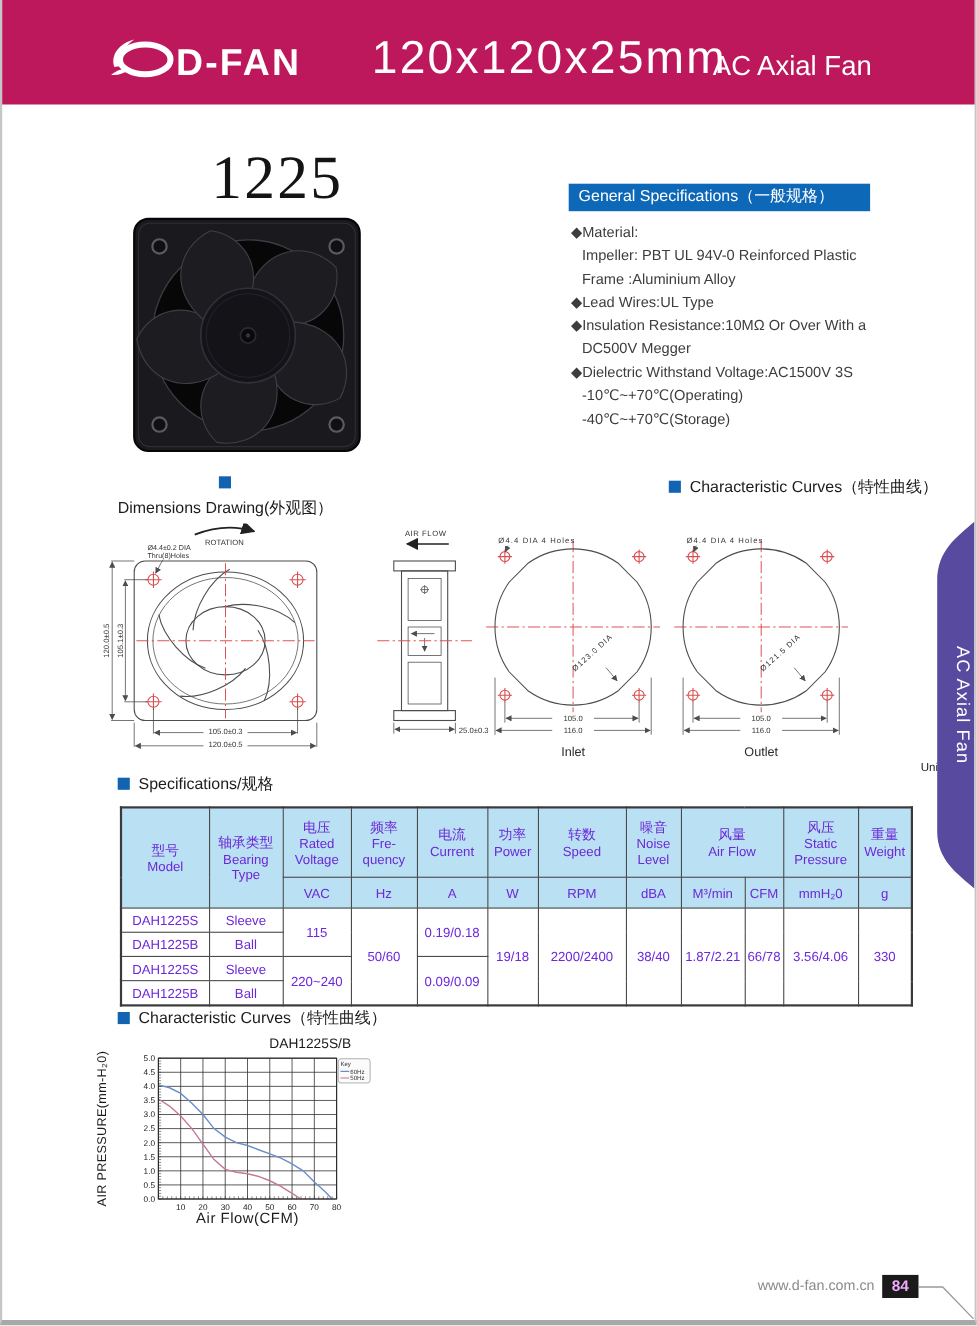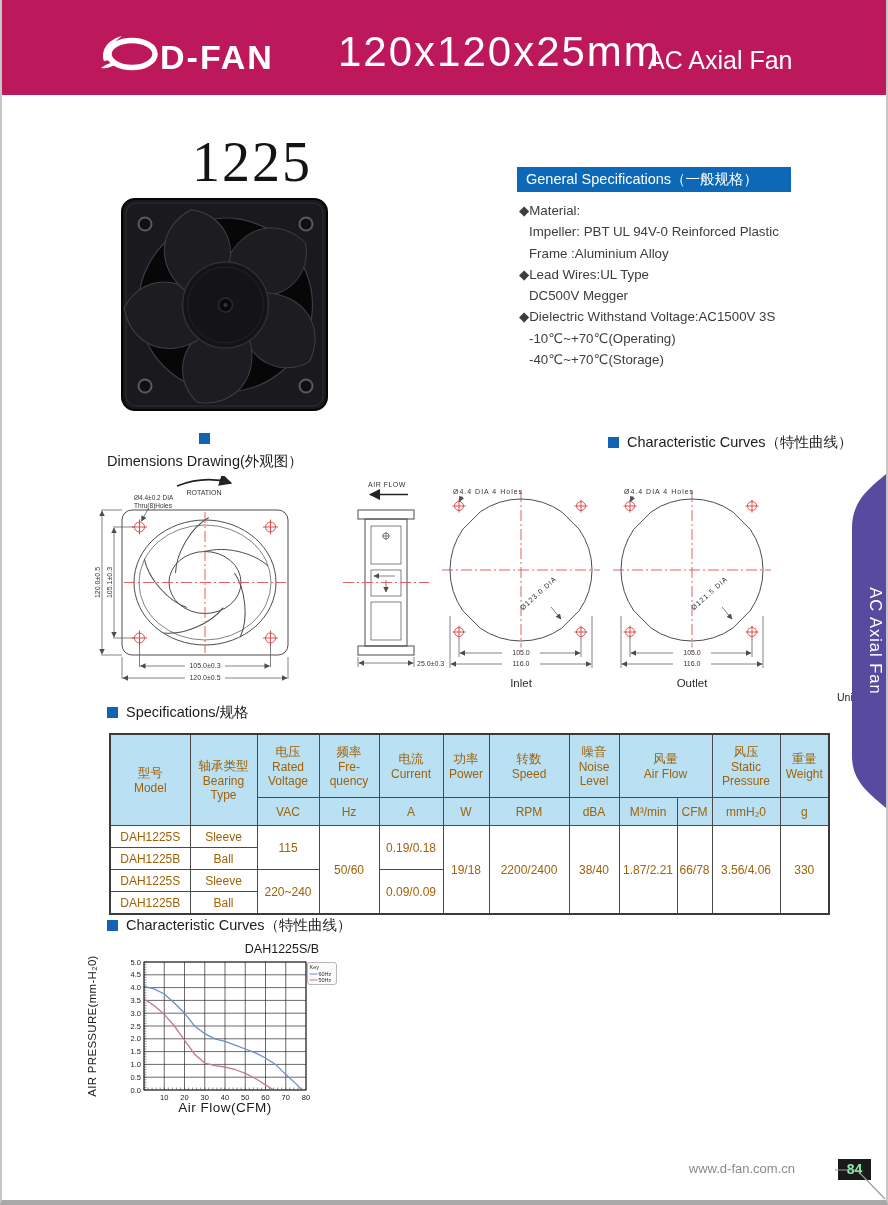--- a/index.html
+++ b/index.html
@@ -19,38 +19,38 @@
          font-size:14.5px;line-height:25px;padding-left:9px;box-sizing:border-box;}
   .gslist{position:absolute;left:517px;top:200px;width:320px;color:#3d3d3d;font-size:13.3px;}
   .gsline{line-height:21.3px;white-space:pre;}
   .gsline.ind{padding-left:10px;}
   
   .sech{position:absolute;display:flex;align-items:center;gap:8px;font-size:14.5px;color:#1c1c1c;}
   .sech .sq{width:11px;height:11px;background:#1264b2;flex:0 0 auto;}
   
   table.spec{position:absolute;left:107px;top:733px;border-collapse:collapse;table-layout:fixed;
              border:2px solid #3a3a3a;}
-  table.spec td{border:1px solid #4a4a4a;text-align:center;vertical-align:middle;color:#a16207;padding:0 2px;}
+  table.spec td{border:1px solid #4a4a4a;text-align:center;vertical-align:middle;color:#6d28d9;padding:0 2px;}
   table.spec tr.h1 td,table.spec tr.h2 td{background:#b9e0f3;}
   table.spec tr.h1 td{height:62px;}
   table.spec tr.h2 td{height:27px;font-size:12px;}
   table.spec tr.b td{height:21px;font-size:12px;background:#fff;}
   .cn{font-size:12.5px;line-height:15px;}
   .en{font-size:12px;line-height:14px;white-space:pre-line;}
   
   .dt{font-size:7px;fill:#333;}
   .ln{fill:none;stroke:#4d4d4d;stroke-width:1;}
   .lnt{fill:none;stroke:#4d4d4d;stroke-width:0.7;}
   .cl{stroke:#e05050;stroke-width:0.9;fill:none;stroke-dasharray:11 3 2 3;}
   .dim{stroke:#4d4d4d;stroke-width:0.7;fill:none;}
   .red{stroke:#d94f4f;fill:none;stroke-width:1;}
   
   .website{position:absolute;left:648px;top:1161px;width:145px;text-align:right;color:#8a8a8a;font-size:13px;}
-  .pagebadge{position:absolute;left:800px;top:1159px;width:33px;height:21px;background:#1a1a1a;color:#86efac;
-             font-size:14px;font-weight:bold;text-align:center;line-height:21px;margin-left:36px;}
+  .pagebadge{position:absolute;left:800px;top:1159px;width:33px;height:21px;background:#1a1a1a;color:#f0abfc;
+             font-size:14px;font-weight:bold;text-align:center;line-height:21px;}
 </style>
 </head>
 <body>
 
 <div class="page">
 
   <div class="topbar">
     <svg style="position:absolute;left:100px;top:30px;" width="60" height="46" viewBox="0 0 60 46">
       <ellipse cx="32" cy="24" rx="23" ry="13.5" fill="none" stroke="#ffffff" stroke-width="5.5"></ellipse>
       <path d="M4,31 C0,20 9,9 22,6 C12,13 8,22 10,30 Z" fill="#ffffff"></path>
@@ -86,20 +86,21 @@
       <circle r="2" fill="#34343a"></circle>
     </g>
   </svg>
 
   <div class="gsbar">General Specifications（一般规格）</div>
   <div class="gslist">
     <div class="gsline">◆Material:</div>
     <div class="gsline ind">Impeller: PBT UL 94V-0 Reinforced Plastic</div>
     <div class="gsline ind">Frame :Aluminium Alloy</div>
     <div class="gsline">◆Lead Wires:UL Type</div>
+    <div class="gsline">◆Insulation Resistance:10MΩ Or Over With a</div>
     <div class="gsline ind">DC500V Megger</div>
     <div class="gsline">◆Dielectric Withstand Voltage:AC1500V 3S</div>
     <div class="gsline ind">-10℃~+70℃(Operating)</div>
     <div class="gsline ind">-40℃~+70℃(Storage)</div>
   </div>
 
   <div class="sech" style="left:105px;top:433px;flex-direction:column;">
     <span class="sq"></span>
     <span>Dimensions Drawing(外观图）</span>
   </div>

